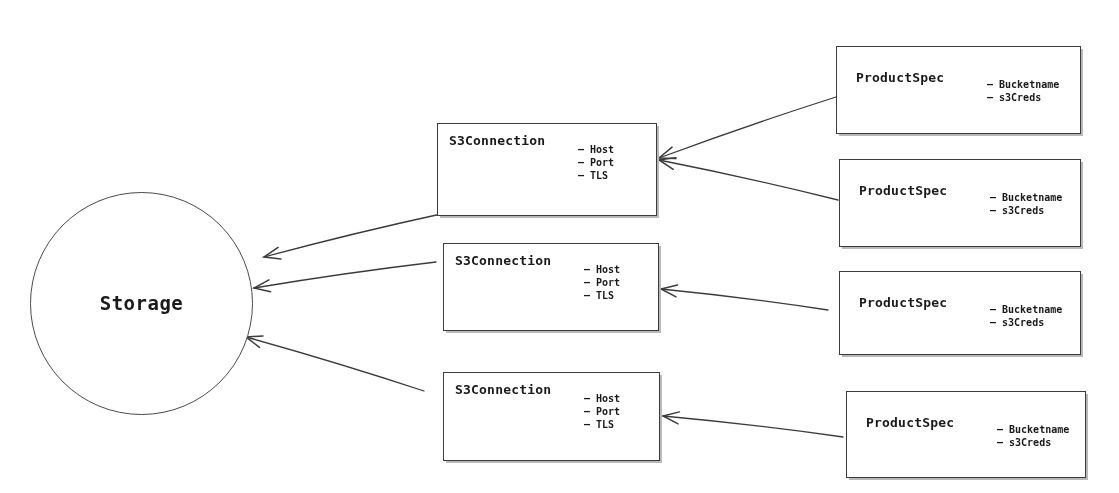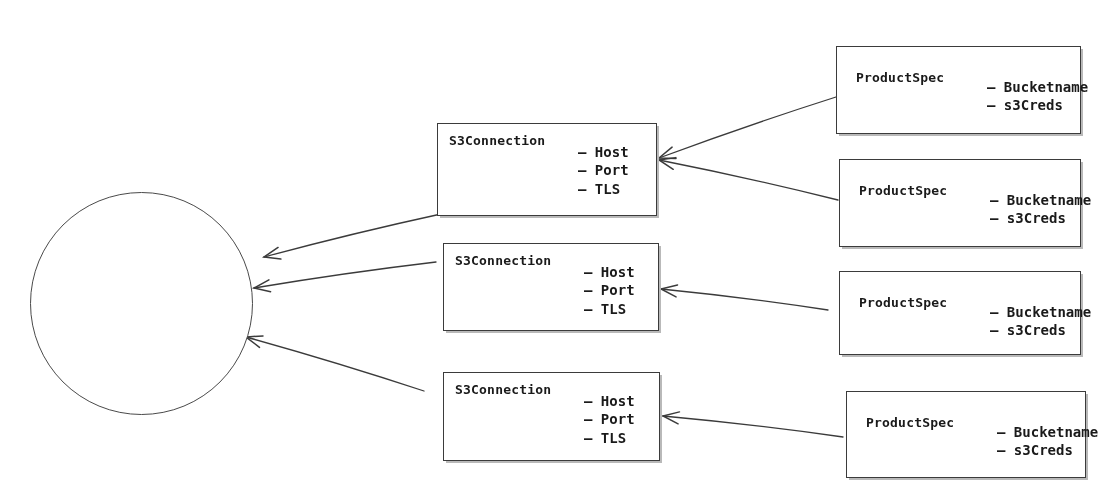--- a/index.html
+++ b/index.html
@@ -33,21 +33,21 @@
   .node-title {
     position: absolute;
     font-size: 13px;
     font-weight: bold;
     color: #1a1a1a;
     letter-spacing: 0.2px;
     white-space: nowrap;
   }
   .node-fields {
     position: absolute;
-    font-size: 14px;
+    font-size: 10px;
     font-weight: bold;
     color: #1a1a1a;
     line-height: 1.32;
     white-space: nowrap;
   }
   .node-fields div { white-space: nowrap; }
   .circle-node {
     position: absolute;
     box-sizing: border-box;
     border: 1.5px solid #4a4a4a;
@@ -82,20 +82,21 @@
         <path d="M 838 200 Q 748.9797867207468 177.85295442465815 659 160"></path>
         <path d="M 673.2212467255221 169.31429769611358 L 659 160 L 675.8333198947702 157.62527026372825" stroke-width="1.5"></path>
         <path d="M 828 310 Q 744.7744850455672 297.317190351918 661 289"></path>
         <path d="M 676.0387456023338 296.9269244167132 L 661 289 L 677.5331075591841 285.04318885509446" stroke-width="1.5"></path>
         <path d="M 843 437 Q 753.2549375390324 424.31482109400804 663 416"></path>
         <path d="M 678.1090905501061 423.79200761990734 L 663 416 L 679.4970312261302 411.89537325398686" stroke-width="1.5"></path>
       </g>
   </svg>
 
   <div class="circle-node" id="storage-circle" style="left: 30px; top: 192px; width: 223px; height: 223px;"></div>
+  <div class="circle-label" id="storage-label" style="left: 30px; top: 291.5px; width: 223px;">Storage</div>
 
   <div id="boxes-root">
       <div class="node-box" style="left: 437px; top: 123px; width: 220px; height: 93px;"></div>
       <div class="node-title" style="left: 449px; top: 133px;">S3Connection</div>
       <div class="node-fields" style="left: 578px; top: 143px;">
         <div>– Host</div>
         <div>– Port</div>
         <div>– TLS</div>
       </div>
       <div class="node-box" style="left: 443px; top: 243px; width: 216px; height: 88px;"></div>

